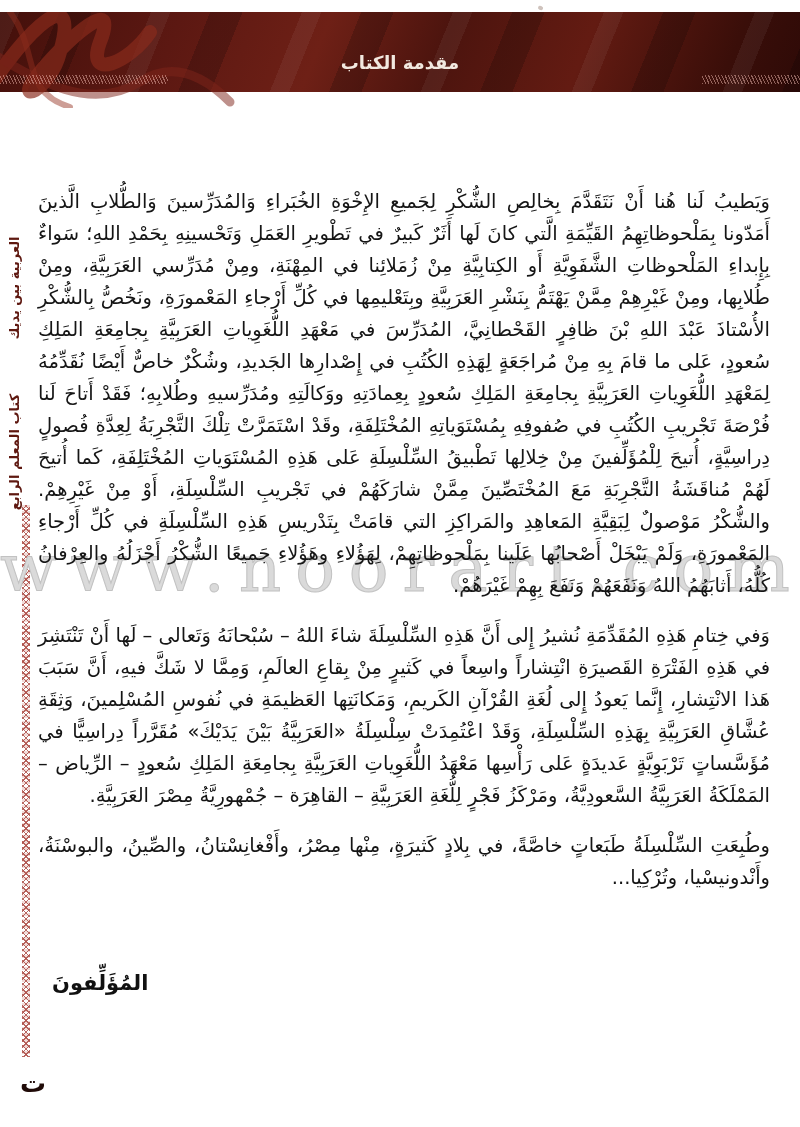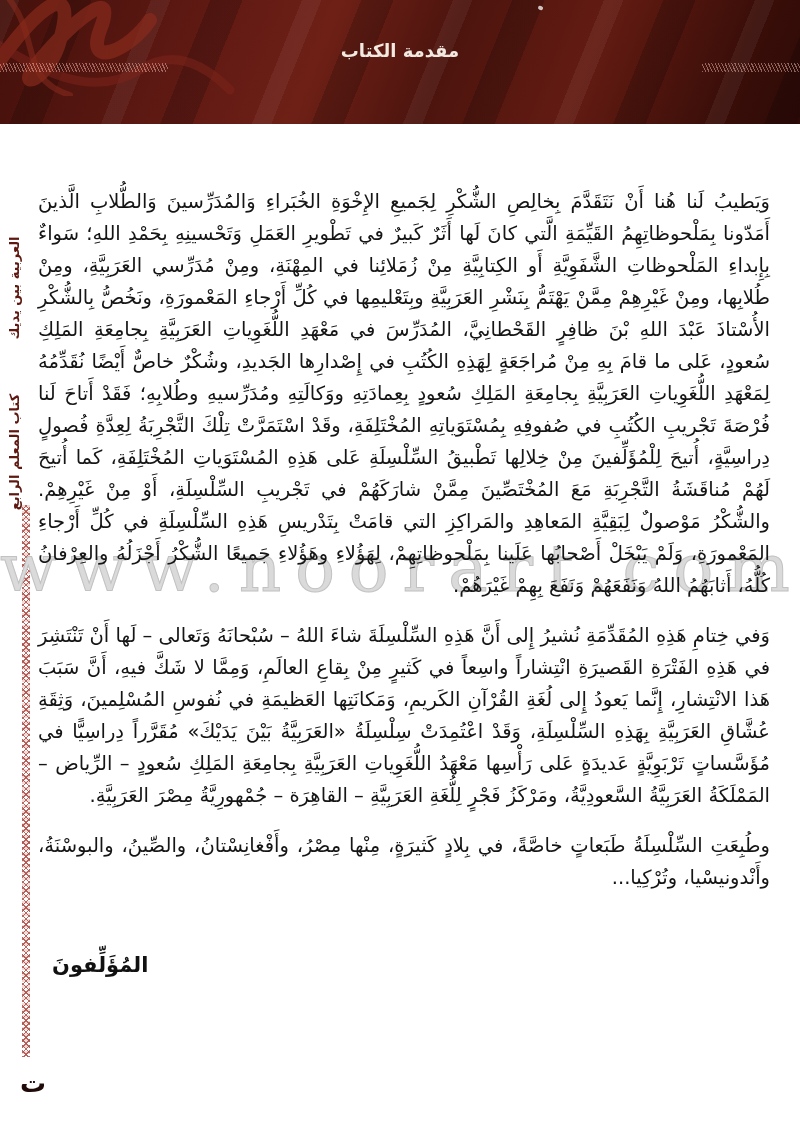--- a/index.html
+++ b/index.html
@@ -7,21 +7,21 @@
     position:relative;
     width:800px;height:1127px;
     margin:0 auto;
     background:#ffffff;
     overflow:hidden;
     font-family:"DejaVu Sans",sans-serif;
   }
 
   
   .banner{
-    position:absolute;top:0;left:0;width:800px;height:124px;
+    position:absolute;top:12px;left:0;width:800px;height:80px;
     background:
       repeating-linear-gradient(112deg,
         rgba(255,255,255,0.05) 0 18px, rgba(255,255,255,0) 18px 55px,
         rgba(0,0,0,0.18) 55px 85px, rgba(0,0,0,0) 85px 140px),
       linear-gradient(112deg,
         #44100b 0%, #5c1812 22%, #6e2016 40%, #4c140e 55%,
         #631b12 72%, #3a0e09 90%, #2e0a07 100%);
   }
   .banner-calligraphy{position:absolute;top:0;left:0;width:300px;height:96px;opacity:.85;}
   .banner-title{
@@ -65,21 +65,21 @@
   }
 
   
   .content{
     position:absolute;top:186px;left:38px;right:30px;z-index:2;
     direction:rtl;text-align:justify;
     color:#151515;font-size:19.5px;line-height:32px;
   }
   .content p{margin:0 0 18px 0;}
   .signature{
-    margin-top:55px;text-align:left;
+    margin-top:73px;text-align:left;
     font-size:21px;font-weight:bold;color:#111;
     padding-left:14px;
   }
 
   
   .page-marker{
     position:absolute;left:20px;top:1068px;z-index:2;
     font-size:26px;font-weight:bold;color:#200b08;direction:rtl;
   }
 </style>

